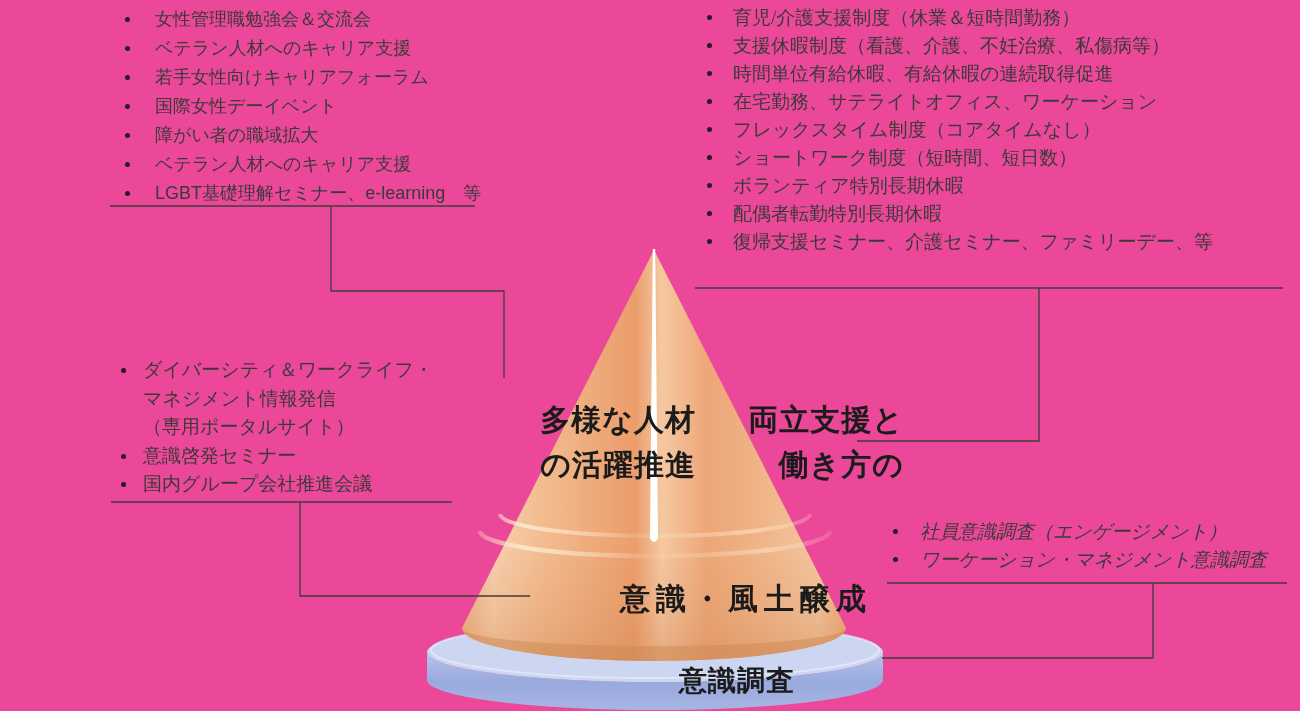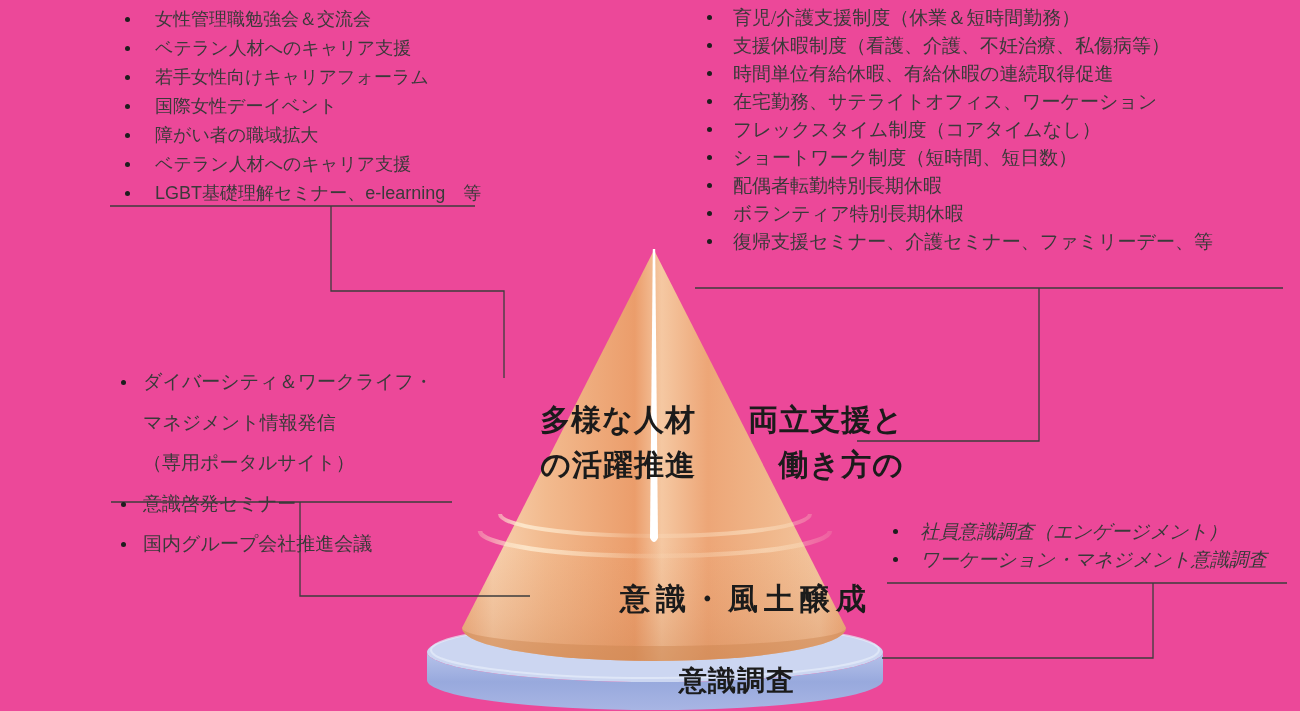--- a/index.html
+++ b/index.html
@@ -13,21 +13,21 @@
 
   .list-tl{left:110px;top:5px;font-size:18px;line-height:29px;}
   .list-tl li{padding-left:45px;}
   .list-tl li::before{left:15px;top:12px;}
 
   .list-tr{left:692px;top:4px;font-size:19px;line-height:28px;font-family:Liberation Serif, serif;}
   .list-tr li{padding-left:41px;}
   .list-tr li::before{left:15px;top:11px;}
 
   .list-ml{left:111px;top:356px;font-size:19px;line-height:28.5px;}
-  .list-ml li{padding-left:32px;margin-top:12px;}
+  .list-ml li{padding-left:32px;}
   .list-ml li::before{left:10px;top:12px;}
   .list-ml li.no-bullet::before{display:none;}
 
   .list-mr{left:887px;top:518px;font-size:19px;line-height:28px;}
   .list-mr li{padding-left:33px;font-style:italic;}
   .list-mr li::before{left:6px;top:11px;}
 
   .cone-label{position:absolute;font-weight:bold;color:#1b1b1b;text-align:right;white-space:nowrap;}
   .cl-left{left:396px;top:397px;width:300px;font-size:30px;line-height:45px;letter-spacing:1px;}
   .cl-right{left:604px;top:397px;width:300px;font-size:30px;line-height:45px;letter-spacing:1px;}
@@ -118,22 +118,22 @@
     <li>LGBT基礎理解セミナー、e-learning　等</li>
   </ul>
 
   <ul class="bullets list-tr">
     <li>育児/介護支援制度（休業＆短時間勤務）</li>
     <li>支援休暇制度（看護、介護、不妊治療、私傷病等）</li>
     <li>時間単位有給休暇、有給休暇の連続取得促進</li>
     <li>在宅勤務、サテライトオフィス、ワーケーション</li>
     <li>フレックスタイム制度（コアタイムなし）</li>
     <li>ショートワーク制度（短時間、短日数）</li>
+    <li>ボランティア特別長期休暇</li>
     <li>配偶者転勤特別長期休暇</li>
-    <li>ボランティア特別長期休暇</li>
     <li>復帰支援セミナー、介護セミナー、ファミリーデー、等</li>
   </ul>
 
   <ul class="bullets list-ml">
     <li>ダイバーシティ＆ワークライフ・</li>
     <li class="no-bullet">マネジメント情報発信</li>
     <li class="no-bullet">（専用ポータルサイト）</li>
     <li>意識啓発セミナー</li>
     <li>国内グループ会社推進会議</li>
   </ul>

